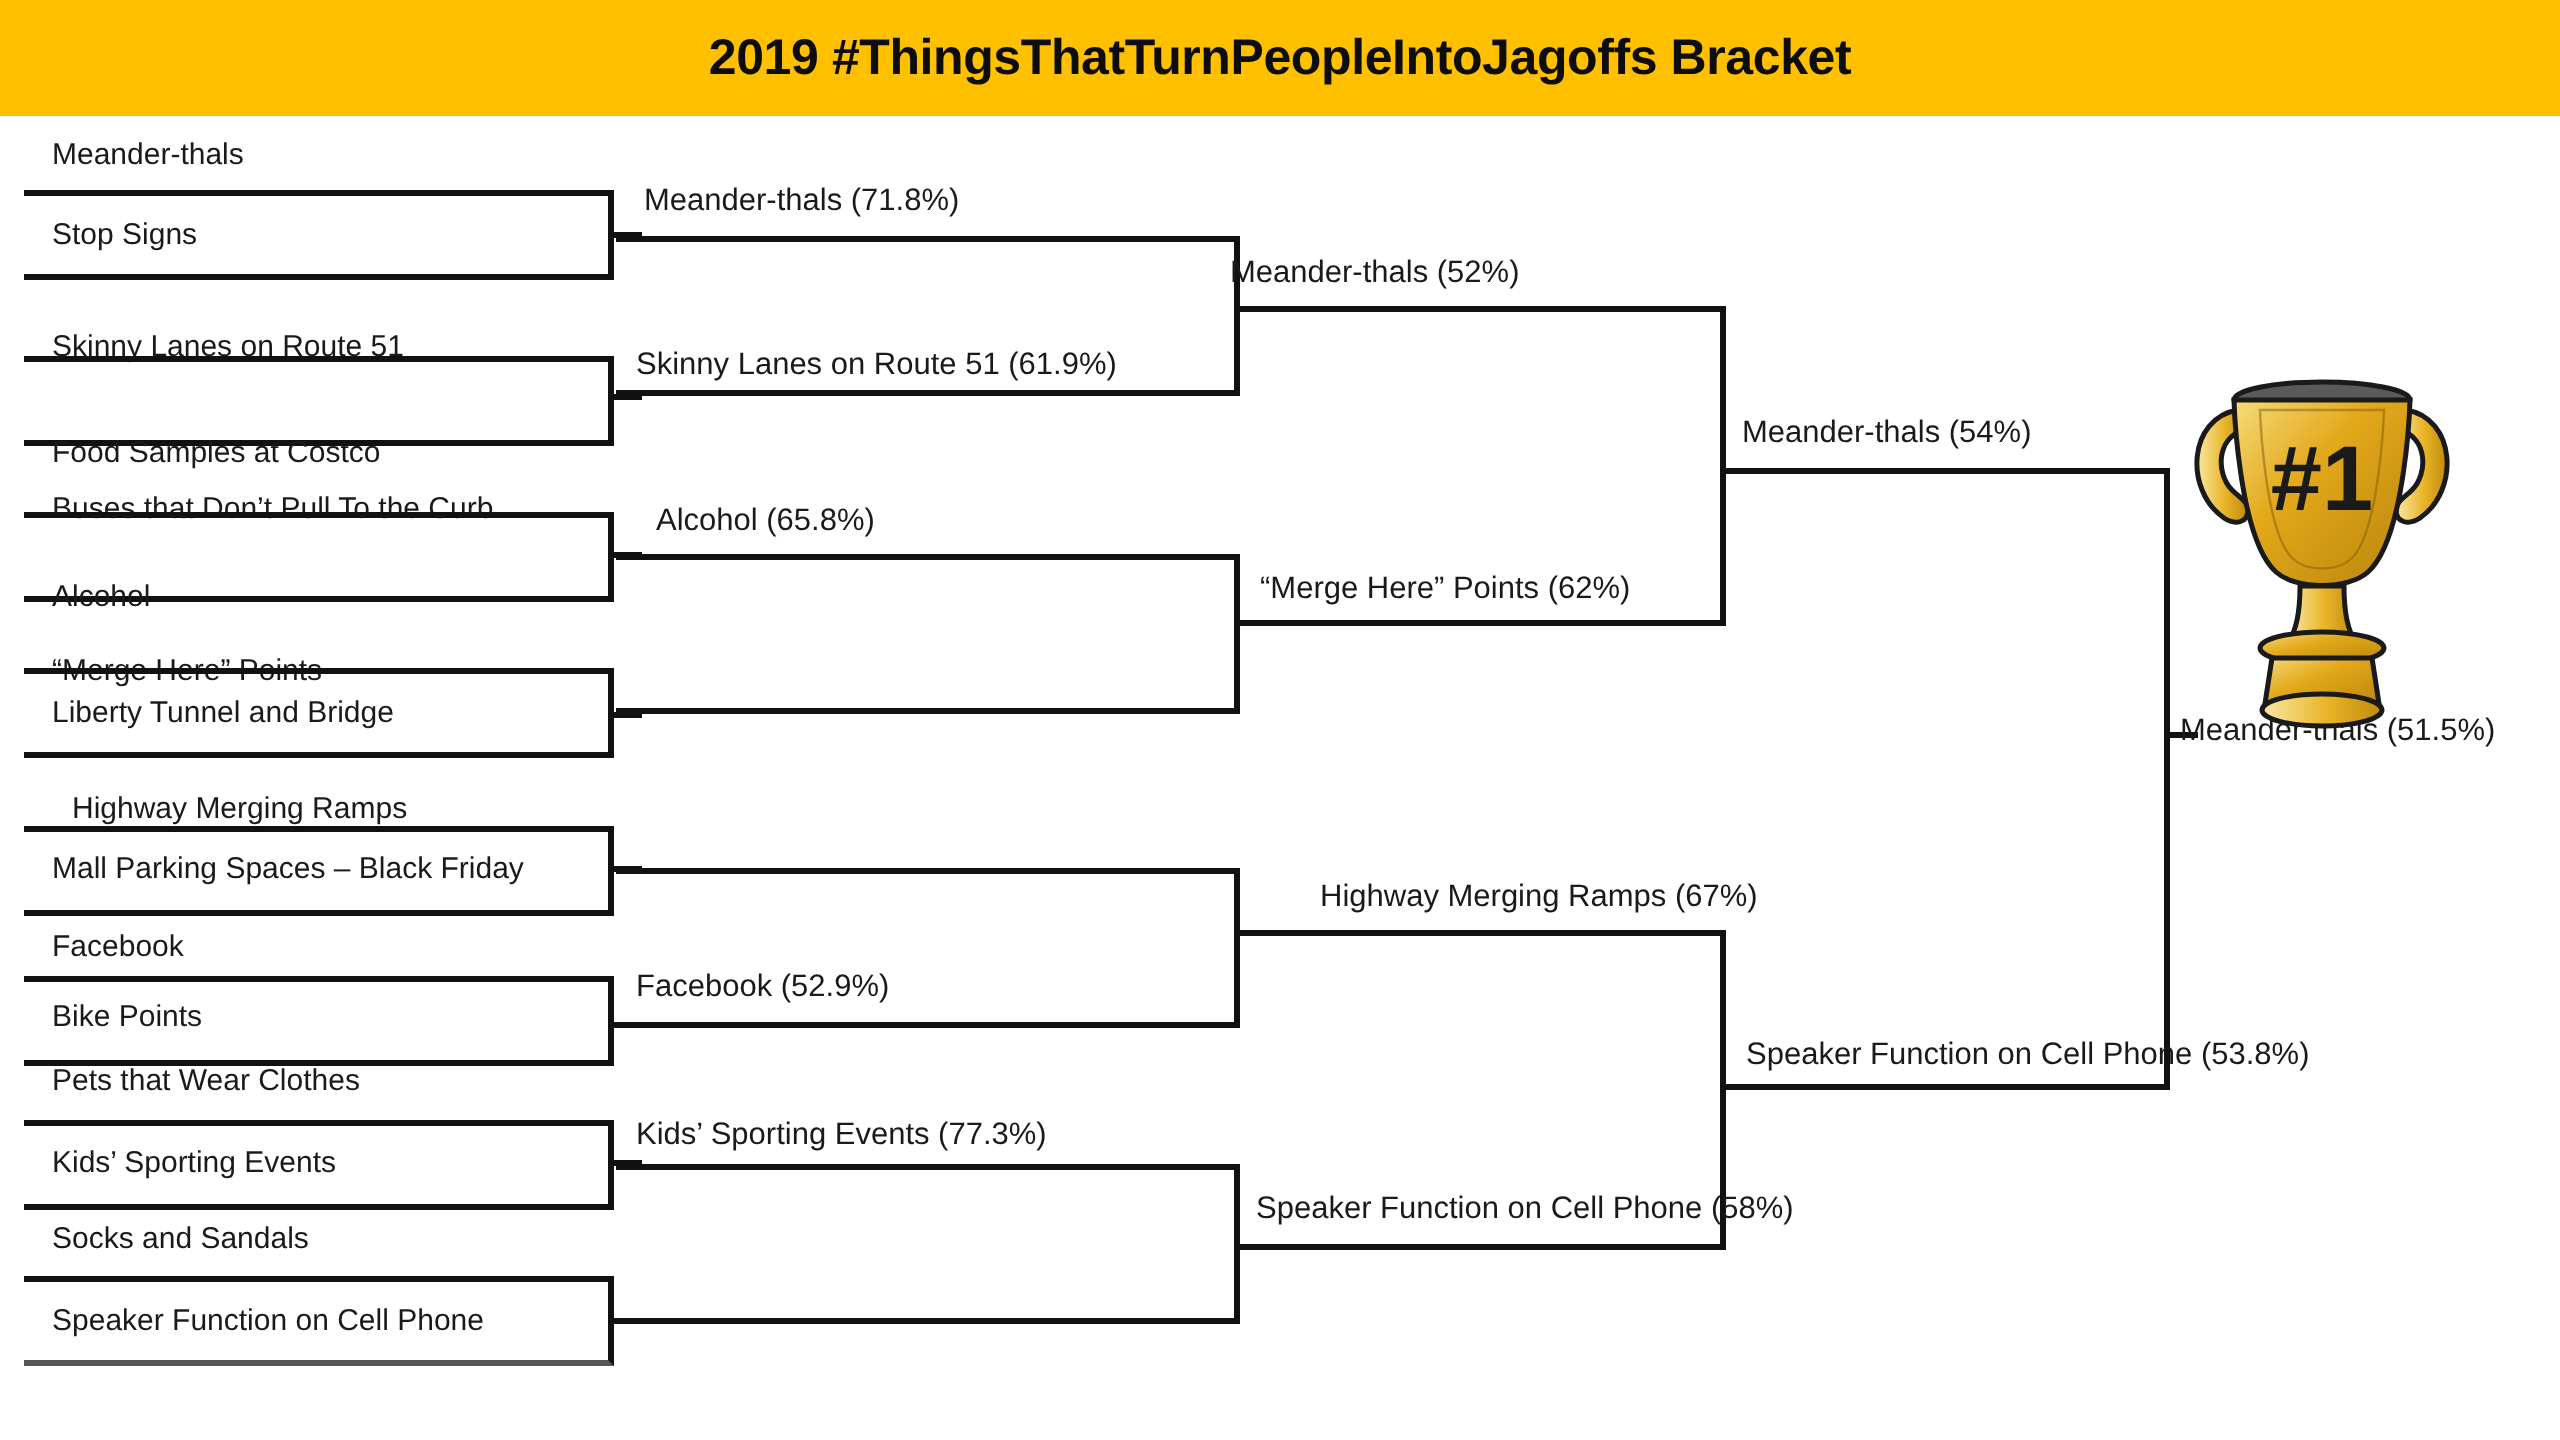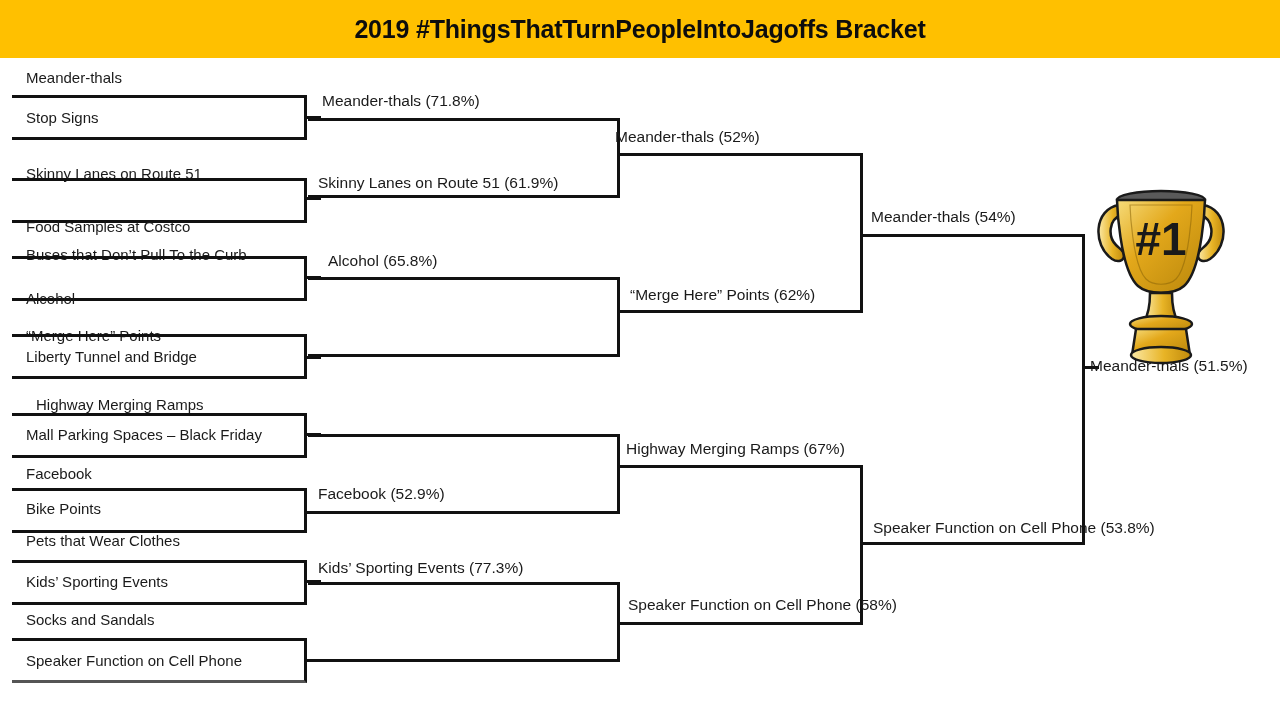--- a/index.html
+++ b/index.html
@@ -123,21 +123,21 @@
   <div class="stub" style="left:307px;top:580px;width:14px;"></div>
   <div class="winlabel" style="left:318px;top:560px;">Kids’ Sporting Events (77.3%)</div>
   <div class="winbox" style="left:308px;top:582px;width:312px;height:80px;"></div>
   <div class="winlabel" style="left:318px;top:640px;"></div>
   <div class="stub" style="left:307px;top:659px;width:14px;"></div>
 
   <div class="winlabel" style="left:615px;top:129px;">Meander-thals (52%)</div>
   <div class="winbox" style="left:620px;top:153px;width:243px;height:160px;"></div>
   <div class="winlabel" style="left:630px;top:287px;">“Merge Here” Points (62%)</div>
 
-  <div class="winlabel" style="left:626px;top:441px;">Highway Merging Ramps (67%)</div>
+  <div class="winlabel" style="left:660px;top:441px;">Highway Merging Ramps (67%)</div>
   <div class="winbox" style="left:620px;top:465px;width:243px;height:160px;"></div>
   <div class="winlabel" style="left:628px;top:597px;">Speaker Function on Cell Phone (58%)</div>
 
   <div class="winlabel" style="left:871px;top:209px;">Meander-thals (54%)</div>
   <div class="winbox" style="left:863px;top:234px;width:222px;height:311px;"></div>
   <div class="winlabel" style="left:873px;top:520px;">Speaker Function on Cell Phone (53.8%)</div>
 
   <div class="stub" style="left:1085px;top:366px;width:14px;"></div>
   <div class="champlabel" style="left:1090px;top:358px;">Meander-thals (51.5%)</div>
 

